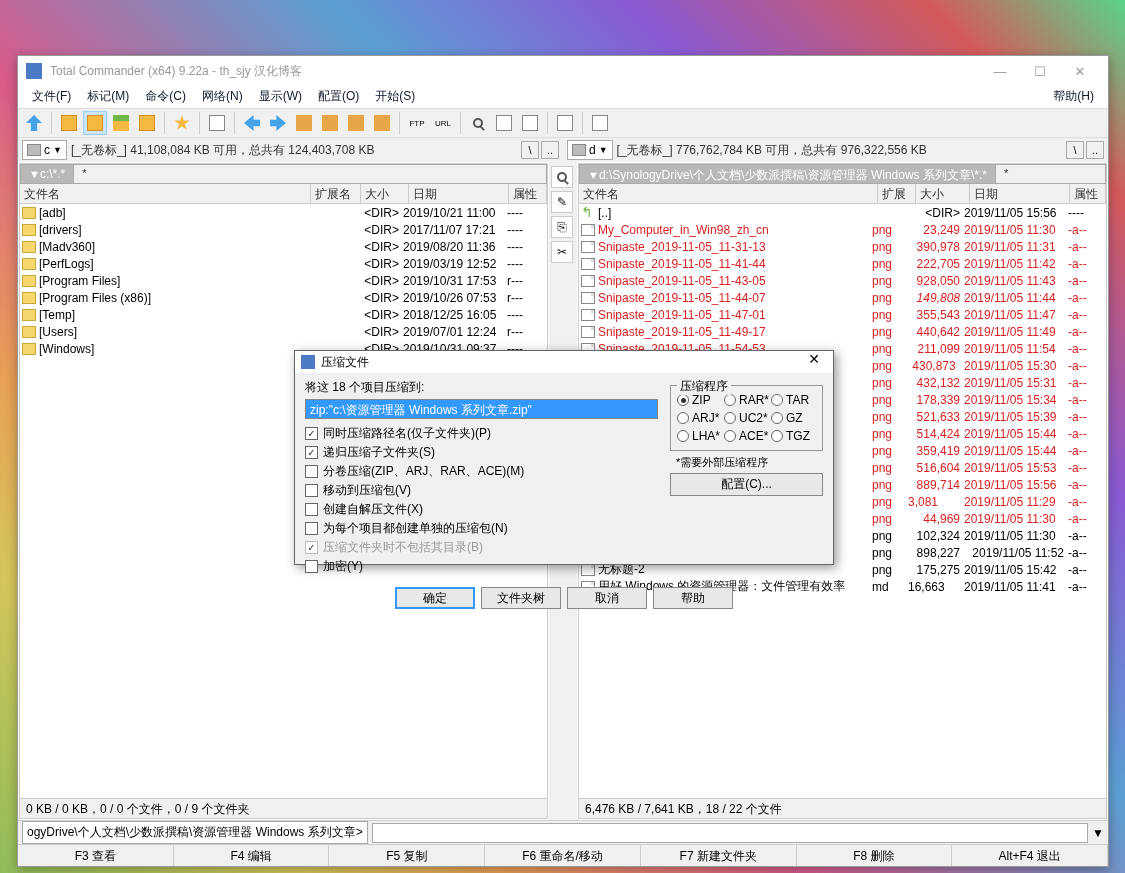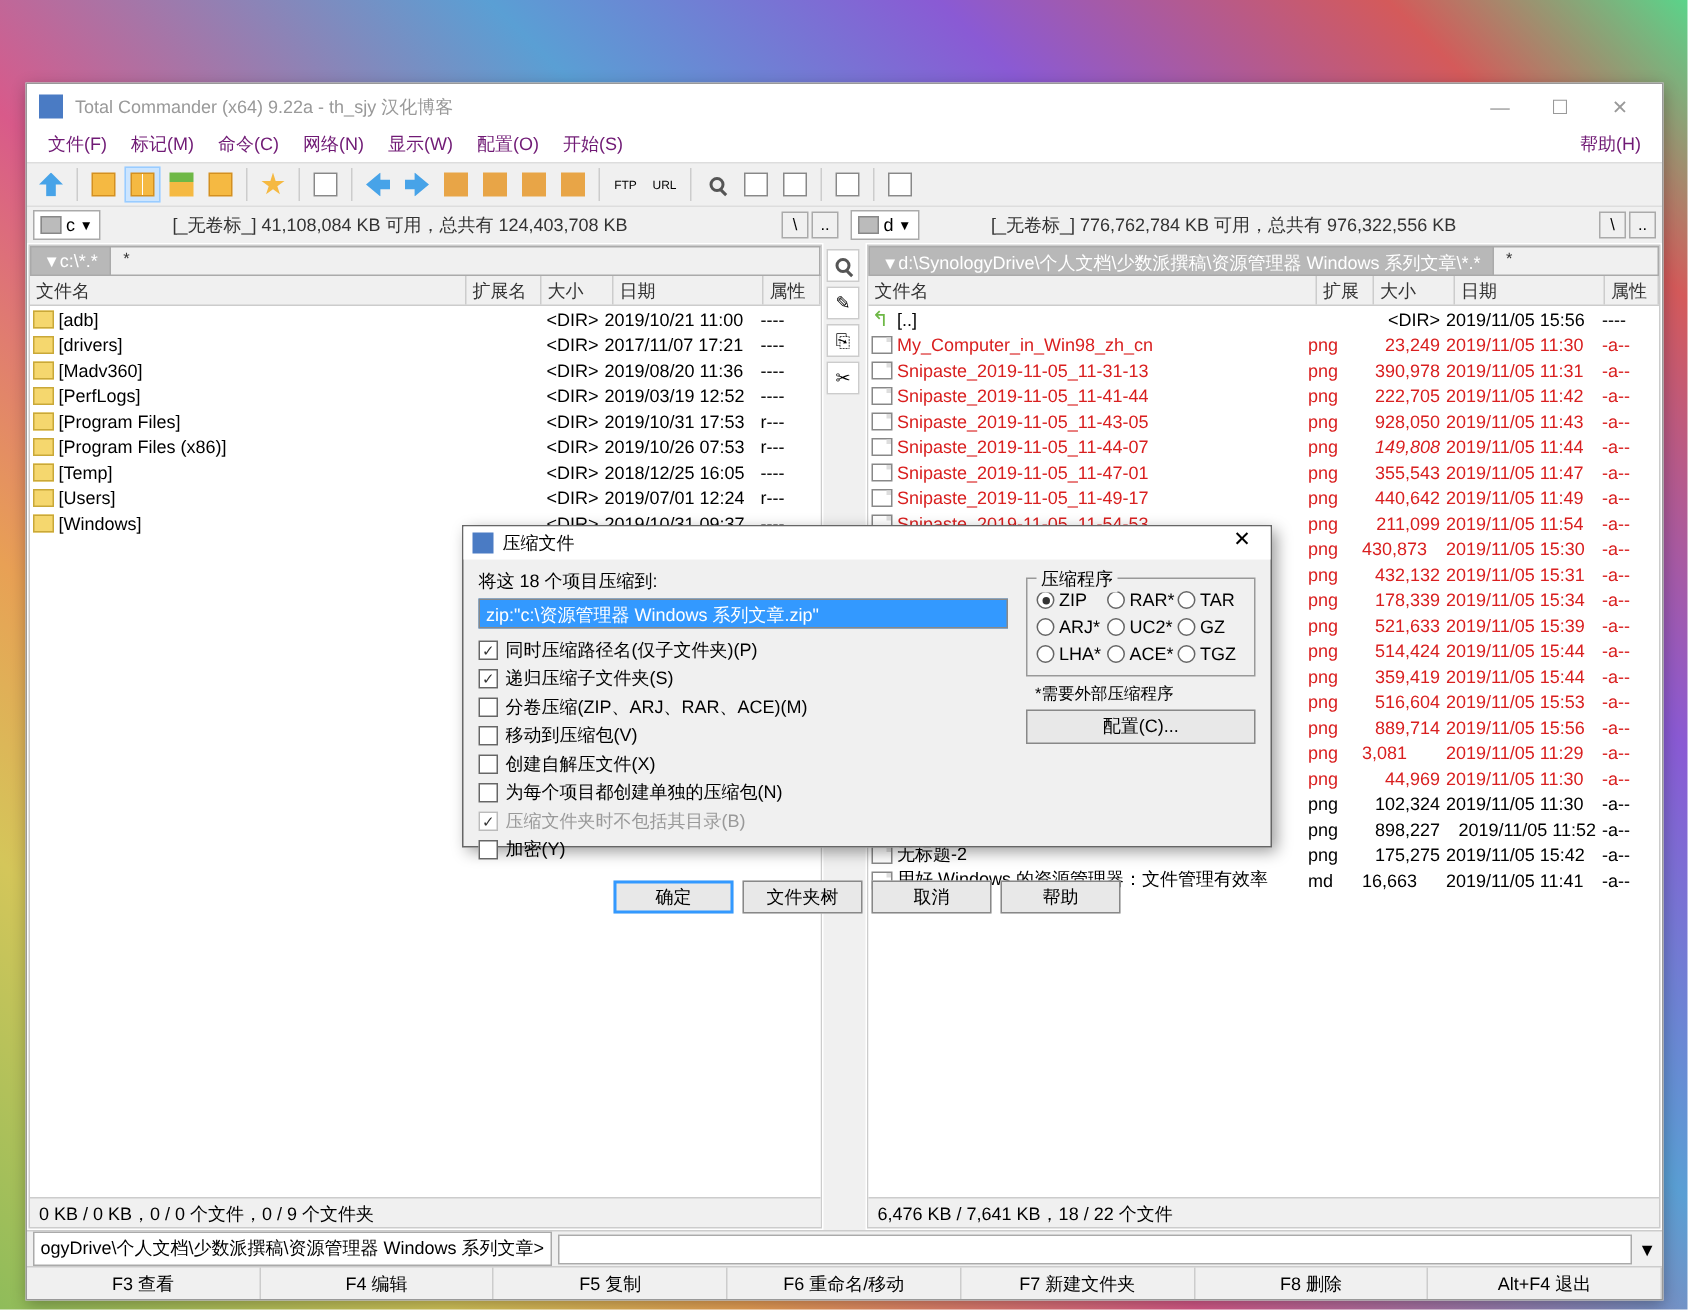--- a/index.html
+++ b/index.html
@@ -4,21 +4,21 @@
 <style>
 * { box-sizing: border-box; margin: 0; padding: 0; font-family: "Segoe UI", "Microsoft YaHei", sans-serif; font-size: 12px; }
 body { width: 1125px; height: 873px; background: linear-gradient(45deg, #8fbc5a 0%, #d4c65a 15%, #e8a055 25%, #d85a8a 40%, #5a9fd4 60%, #8a5ad4 75%, #d45a5a 90%, #5ad48a 100%); overflow: hidden; position: relative; }
 .window { position: absolute; left: 17px; top: 55px; width: 1092px; height: 812px; background: #fff; border: 1px solid #999; box-shadow: 0 3px 10px rgba(0,0,0,0.3); display: flex; flex-direction: column; }
 .titlebar { height: 30px; display: flex; align-items: center; padding: 0 8px; background: #fff; }
 .titlebar .app-icon { width: 16px; height: 16px; background: #4a7bc4; margin-right: 8px; display: inline-block; }
 .titlebar .title { color: #999; font-size: 12px; flex: 1; }
 .win-btns { display: flex; }
 .win-btn { width: 40px; height: 28px; display: flex; align-items: center; justify-content: center; color: #999; font-size: 13px; }
 .menubar { height: 22px; display: flex; padding: 0 6px; background: #fff; }
-.menubar .menu-item { padding: 2px 8px; color: #701a75; }
+.menubar .menu-item { padding: 2px 8px; color: #0f172a; }
 .menubar .spacer { flex: 1; }
 .toolbar { height: 30px; display: flex; align-items: center; padding: 2px 4px; background: #f0f0f0; border-top: 1px solid #ddd; border-bottom: 1px solid #ddd; gap: 2px; }
 .tool-btn { width: 24px; height: 24px; display: flex; align-items: center; justify-content: center; border: 1px solid transparent; }
 .tool-btn.active { background: #cce5ff; border: 1px solid #99ccff; }
 .tool-sep { width: 1px; height: 22px; background: #ccc; margin: 0 3px; }
 .icon-sm { width: 16px; height: 16px; display: inline-block; }
 .i-refresh { background: #47a3e8; clip-path: polygon(50% 0, 100% 50%, 70% 50%, 70% 100%, 30% 100%, 30% 50%, 0 50%); }
 .i-grid { background: linear-gradient(#f5b942, #f5b942); border: 1px solid #d49020; }
 .i-two { background: linear-gradient(90deg, #f5b942 48%, #fff 48%, #fff 52%, #f5b942 52%); border: 1px solid #d49020; }
 .i-tree { background: linear-gradient(#6eb846, #6eb846 40%, #f5b942 40%); }
@@ -27,21 +27,21 @@
 .i-arrow-r { background: #47a3e8; clip-path: polygon(100% 50%, 40% 0, 40% 30%, 0 30%, 0 70%, 40% 70%, 40% 100%); }
 .i-copy { background: #e8a547; }
 .i-search { border: 2px solid #555; border-radius: 50%; width: 10px; height: 10px; position: relative; }
 .i-search::after { content: ''; position: absolute; width: 6px; height: 2px; background: #555; bottom: -3px; right: -4px; transform: rotate(45deg); }
 .i-box { border: 1px solid #888; background: #fff; }
 .drive-row { height: 24px; display: flex; background: #f0f0f0; }
 .drive-half { flex: 1; display: flex; align-items: center; padding: 0 4px; gap: 4px; }
 .drive-combo { display: flex; align-items: center; border: 1px solid #aaa; background: #fff; padding: 1px 4px; height: 20px; }
 .drive-icon { width: 14px; height: 12px; background: #bbb; border: 1px solid #888; margin-right: 3px; }
 .drive-arrow { margin-left: 3px; font-size: 9px; }
-.drive-info { color: #333; flex: 1; margin-left: 44px; }
+.drive-info { color: #333; flex: 1; }
 .drive-btns { display: flex; gap: 2px; }
 .drive-btn { width: 18px; height: 18px; border: 1px solid #aaa; background: #f0f0f0; text-align: center; line-height: 16px; font-size: 11px; }
 .panels { flex: 1; display: flex; min-height: 0; }
 .panel { flex: 1; display: flex; flex-direction: column; border: 1px solid #ccc; margin: 1px; min-width: 0; }
 .panel-tabs { height: 20px; display: flex; background: #f0f0f0; }
 .panel-tab { padding: 2px 8px; border: 1px solid #aaa; background: #b8b8b8; color: #fff; font-size: 11px; white-space: nowrap; overflow: hidden; }
 .panel-tab.right { background: #f0f0f0; color: #333; border-left: none; }
 .panel-header { height: 20px; display: flex; background: #f0f0f0; border-bottom: 1px solid #ccc; }
 .panel-header .col { border-right: 1px solid #ccc; padding: 2px 4px; color: #333; }
 .panel-body { flex: 1; overflow: hidden; background: #fff; position: relative; }
@@ -55,21 +55,21 @@
 .fi-up::before { content: '↰'; color: #6eb846; font-size: 14px; position: absolute; top: -3px; }
 .panel-status { height: 20px; padding: 2px 6px; background: #f0f0f0; border-top: 1px solid #ccc; }
 .mid-toolbar { width: 28px; display: flex; flex-direction: column; gap: 3px; padding: 4px 2px; background: #f0f0f0; }
 .mid-btn { width: 22px; height: 22px; border: 1px solid #ccc; background: #fff; display: flex; align-items: center; justify-content: center; }
 .cmd-line { height: 24px; display: flex; align-items: center; background: #f0f0f0; padding: 0 4px; border-top: 1px solid #ccc; }
 .cmd-path { border: 1px solid #aaa; background: #fff; padding: 2px 4px; white-space: nowrap; overflow: hidden; }
 .cmd-input { flex: 1; border: 1px solid #aaa; background: #fff; height: 20px; margin-left: 4px; }
 .fkey-row { height: 22px; display: flex; background: #f0f0f0; border-top: 1px solid #ccc; }
 .fkey { flex: 1; text-align: center; padding: 3px; border-right: 1px solid #ccc; }
 
-.dialog { position: absolute; left: 308px; top: 350px; width: 540px; height: 215px; background: #f0f0f0; border: 1px solid #666; box-shadow: 3px 3px 10px rgba(0,0,0,0.4); display: flex; flex-direction: column; }
+.dialog { position: absolute; left: 294px; top: 350px; width: 540px; height: 215px; background: #f0f0f0; border: 1px solid #666; box-shadow: 3px 3px 10px rgba(0,0,0,0.4); display: flex; flex-direction: column; }
 .dlg-title { height: 26px; display: flex; align-items: center; background: #fff; padding: 0 6px; }
 .dlg-title .app-icon { width: 14px; height: 14px; background: #4a7bc4; margin-right: 6px; }
 .dlg-close { width: 26px; height: 22px; text-align: center; font-size: 14px; }
 .dlg-body { padding: 6px 10px; flex: 1; display: flex; }
 .dlg-left { flex: 1; }
 .dlg-input { width: 100%; height: 20px; background: #3399ff; color: #fff; padding: 2px 4px; border: 1px solid #888; margin: 3px 0 6px; }
 .chk-row { display: flex; align-items: center; margin: 2px 0; }
 .chk { width: 13px; height: 13px; border: 1px solid #666; background: #fff; margin-right: 5px; display: flex; align-items: center; justify-content: center; font-size: 10px; }
 .chk.checked::after { content: '✓'; color: #333; }
 .chk-row.disabled { color: #999; }
@@ -387,21 +387,21 @@
             <span class="col-name">Snipaste_2019-11-05_11-54-53</span>
             <span style="width: 36px; text-align: left; padding-right: 4px; flex-shrink: 0;">png</span>
             <span style="width: 56px; text-align: right; padding-right: 4px; flex-shrink: 0;">211,099</span>
             <span style="width: 104px; text-align: left; padding-right: 4px; flex-shrink: 0;">2019/11/05 11:54</span>
             <span style="width: 36px; text-align: left; padding-right: 4px; flex-shrink: 0;">-a--</span>
           </div>
           <div class="file-row red">
             <span class="file-icon fi-file"></span>
             <span class="col-name"></span>
             <span style="width: 36px; text-align: left; padding-right: 4px; flex-shrink: 0;">png</span>
-            <span style="width: 56px; text-align: left; padding-right: 4px; flex-shrink: 0;">430,873</span>
+            <span style="width: 56px; text-align: center; padding-right: 4px; flex-shrink: 0;">430,873</span>
             <span style="width: 104px; text-align: left; padding-right: 4px; flex-shrink: 0;">2019/11/05 15:30</span>
             <span style="width: 36px; text-align: left; padding-right: 4px; flex-shrink: 0;">-a--</span>
           </div>
           <div class="file-row red">
             <span class="file-icon fi-file"></span>
             <span class="col-name"></span>
             <span style="width: 36px; text-align: left; padding-right: 4px; flex-shrink: 0;">png</span>
             <span style="width: 56px; text-align: right; padding-right: 4px; flex-shrink: 0;">432,132</span>
             <span style="width: 104px; text-align: left; padding-right: 4px; flex-shrink: 0;">2019/11/05 15:31</span>
             <span style="width: 36px; text-align: left; padding-right: 4px; flex-shrink: 0;">-a--</span>

